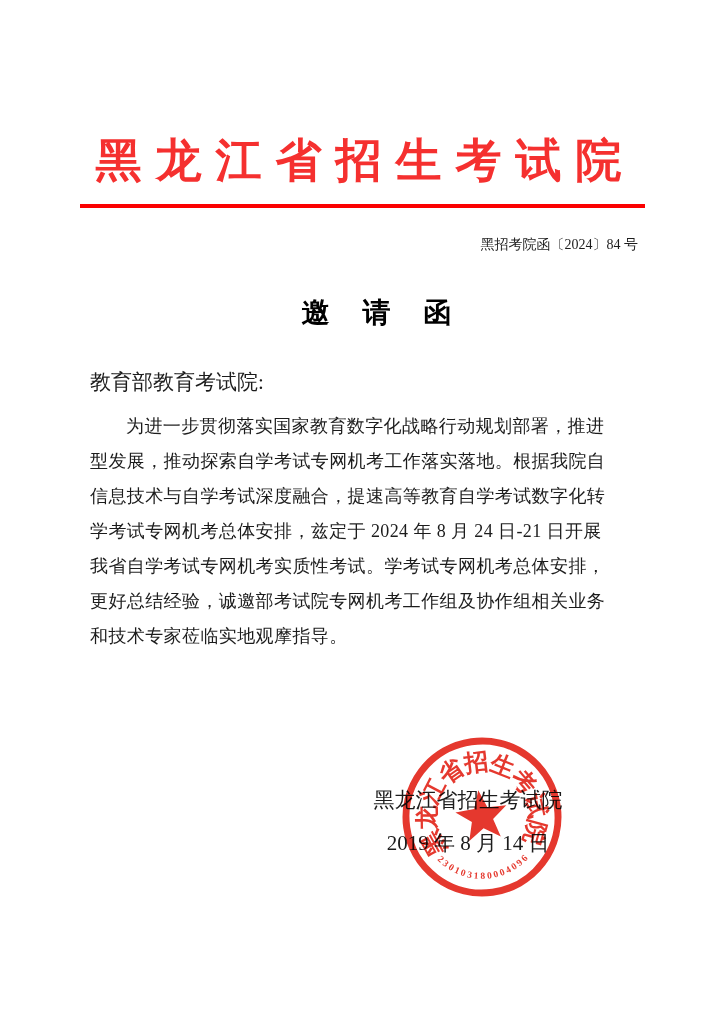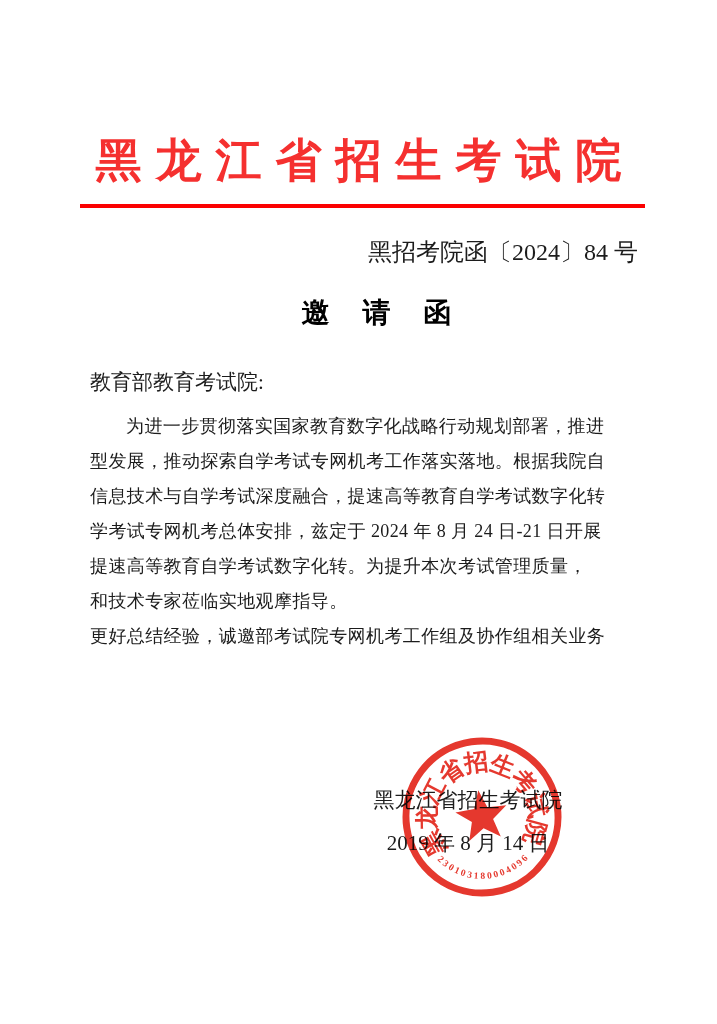--- a/index.html
+++ b/index.html
@@ -30,21 +30,21 @@
     color:var(--header_red);
     white-space:nowrap;
   }
   .red-rule{
     position:absolute;top:204px;left:78px;
     width:565px;height:4px;
     background:var(--rule_red);
   }
   .doc-number{
     position:absolute;top:236px;right:77px;
-    font-size:24px;
+    font-size:14px;
     color:var(--text_black);
     white-space:nowrap;
   }
   .doc-title{
     position:absolute;top:294px;left:0;right:0;
     text-align:center;
     font-size:28px;font-weight:bold;
     letter-spacing:13px;text-indent:13px;
     color:#000;
     white-space:nowrap;
@@ -97,23 +97,23 @@
 
   <div class="doc-title">邀 请 函</div>
 
   <div class="salutation">教育部教育考试院:</div>
 
   <div class="body-text">
     <div class="body-line indent">为进一步贯彻落实国家教育数字化战略行动规划部署，推进</div>
     <div class="body-line">型发展，推动探索自学考试专网机考工作落实落地。根据我院自</div>
     <div class="body-line">信息技术与自学考试深度融合，提速高等教育自学考试数字化转</div>
     <div class="body-line">学考试专网机考总体安排，兹定于 2024 年 8 月 24 日-21 日开展</div>
-    <div class="body-line">提速高等教育自学考试数字化转。为提升本次考试管理质量，</div>
+    <div class="body-line">我省自学考试专网机考实质性考试。学考试专网机考总体安排，</div>
+    <div class="body-line">更好总结经验，诚邀部考试院专网机考工作组及协作组相关业务</div>
     <div class="body-line">和技术专家莅临实地观摩指导。</div>
-    <div class="body-line">更好总结经验，诚邀部考试院专网机考工作组及协作组相关业务</div>
   </div>
 
   <div class="signature">
     <div class="sig-org">黑龙江省招生考试院</div>
     <div class="sig-date">2019 年 8 月 14 日</div>
   </div>
 
   <svg class="seal" viewBox="0 0 180 180" xmlns="http://www.w3.org/2000/svg">
     <defs>
       <path id="sealArc" d="M 51.5 117 A 47 47 0 1 1 128.5 117" fill="none"></path>

